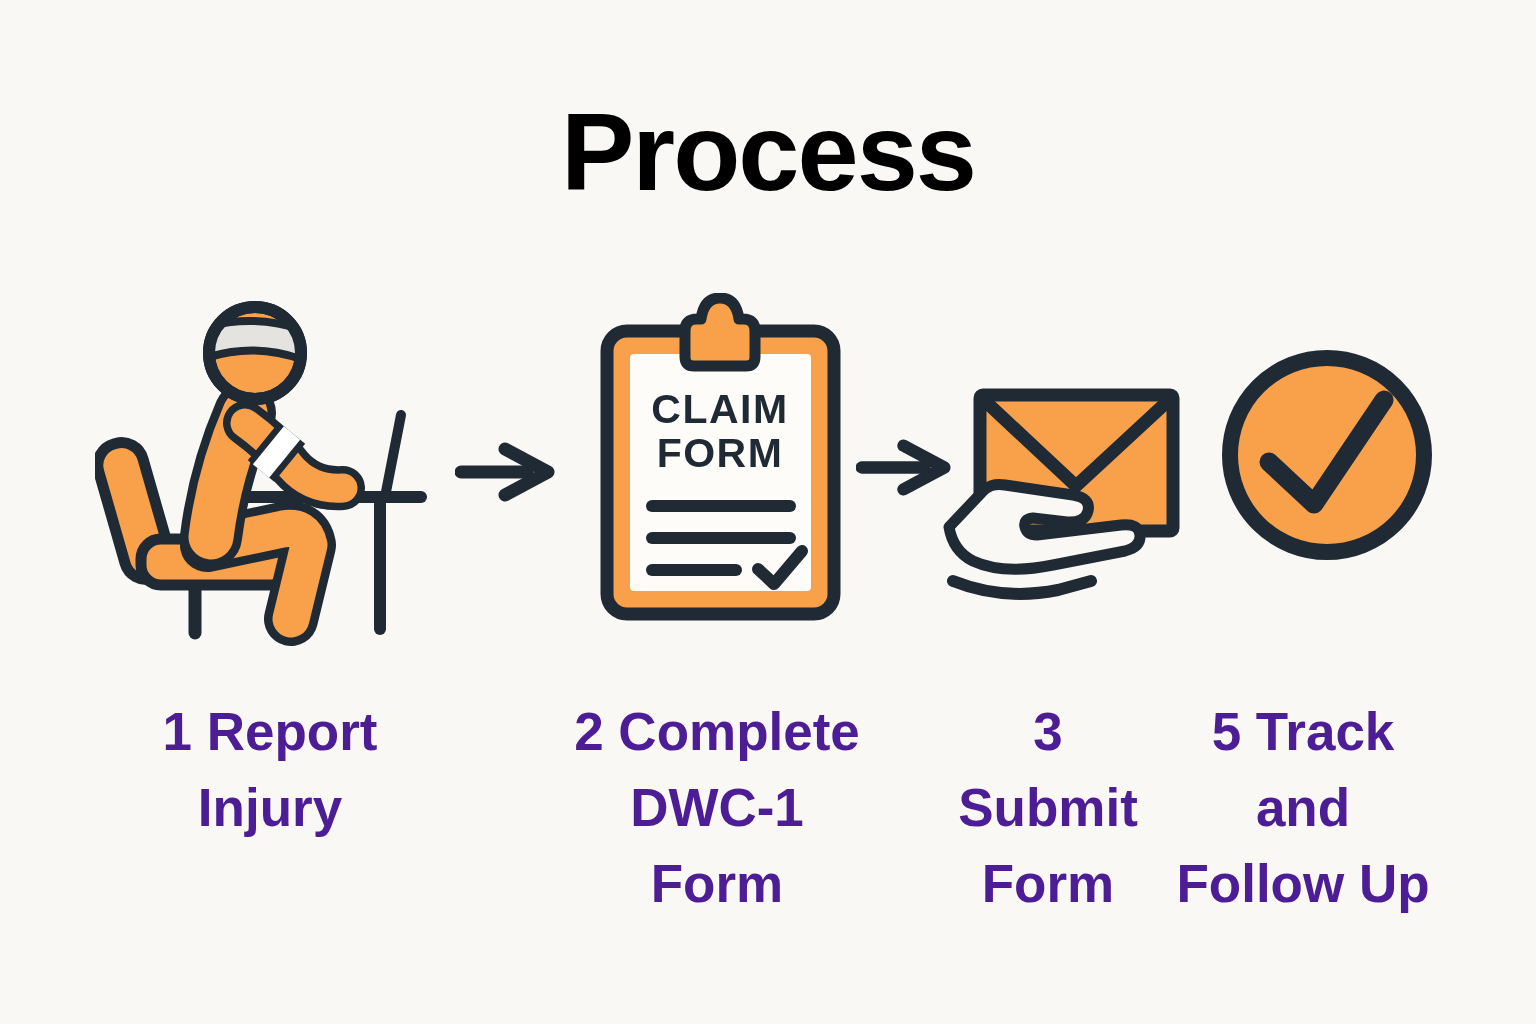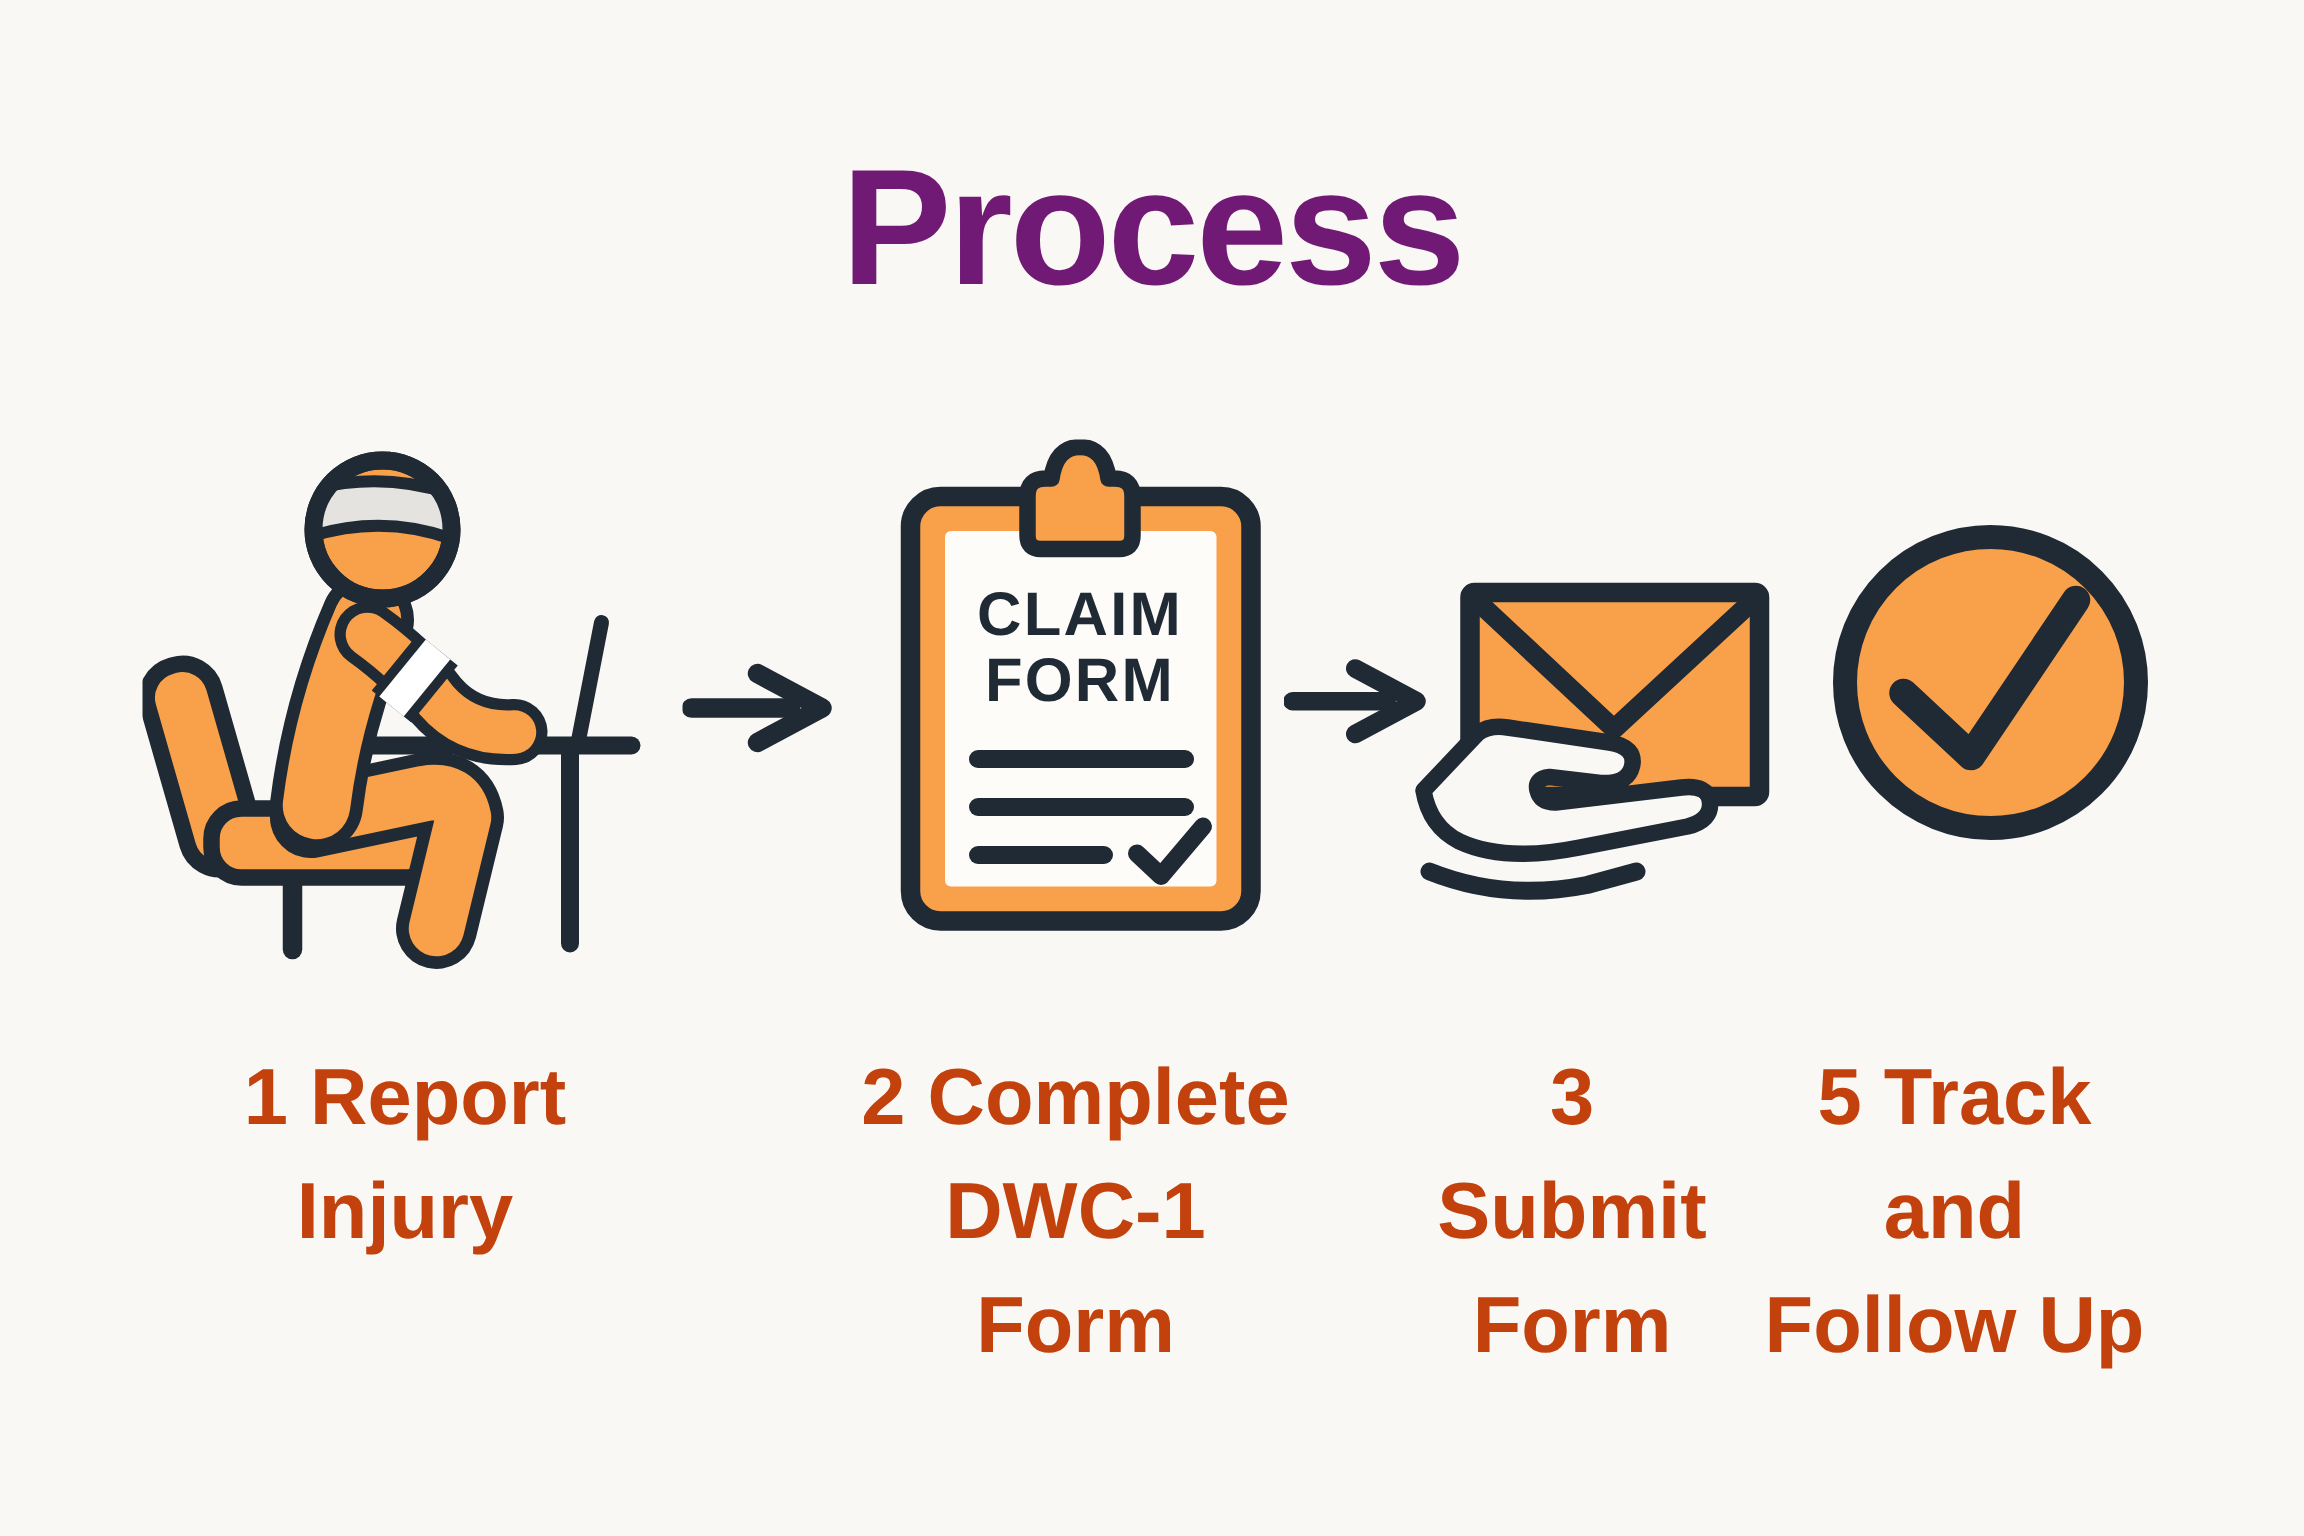--- a/index.html
+++ b/index.html
@@ -14,39 +14,39 @@
     overflow:hidden;
   }
   .title{
     position:absolute;
     left:0;right:0;top:88px;
     margin:0;
     text-align:center;
     font-size:110px;
     font-weight:bold;
     letter-spacing:-2px;
-    color:#701a75;
+    color:#000000;
   }
   .icon{position:absolute;}
   .icon svg{display:block;width:100%;height:100%;}
   .person-icon{left:95px;top:283px;width:350px;height:375px;}
   .clipboard-icon{left:598px;top:293px;width:245px;height:330px;}
   .envelope-icon{left:933px;top:385px;width:250px;height:235px;}
   .check-icon{left:1212px;top:342px;width:230px;height:230px;}
   .arrow1{left:455px;top:441px;width:100px;height:62px;}
   .arrow2{left:856px;top:438px;width:95px;height:59px;}
   .step-label{
     position:absolute;
     top:694px;
     width:400px;
     text-align:center;
     font-size:53px;
     line-height:76px;
     font-weight:bold;
-    color:#c2410c;
+    color:#4c1d95;
     white-space:pre-line;
   }
   .label1{left:70px;}
   .label2{left:517px;}
   .label3{left:848px;}
   .label4{left:1103px;}
   .clip-text{
     font-family:"Liberation Sans","DejaVu Sans",sans-serif;
     font-weight:bold;
     font-size:41px;

